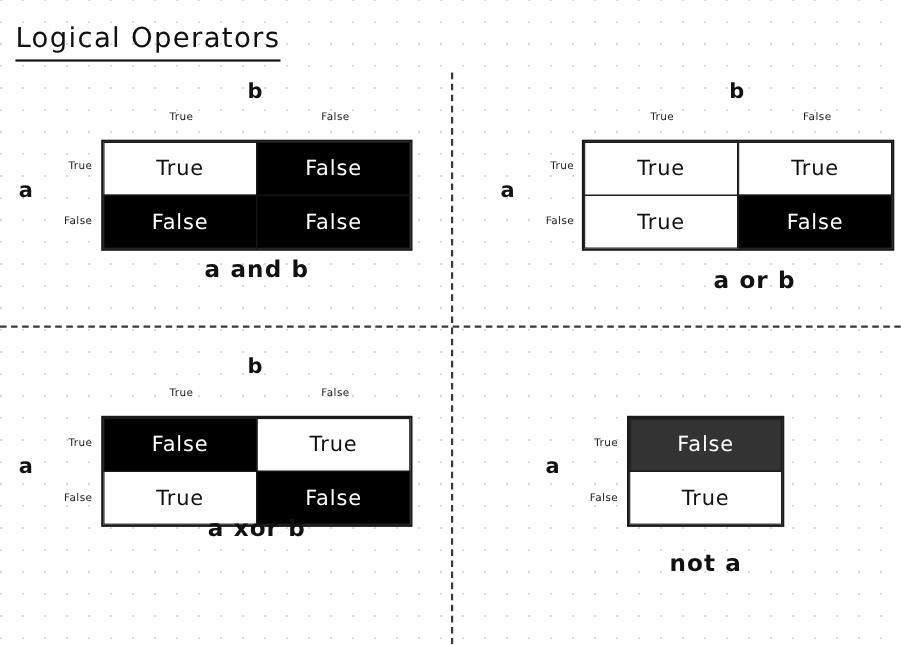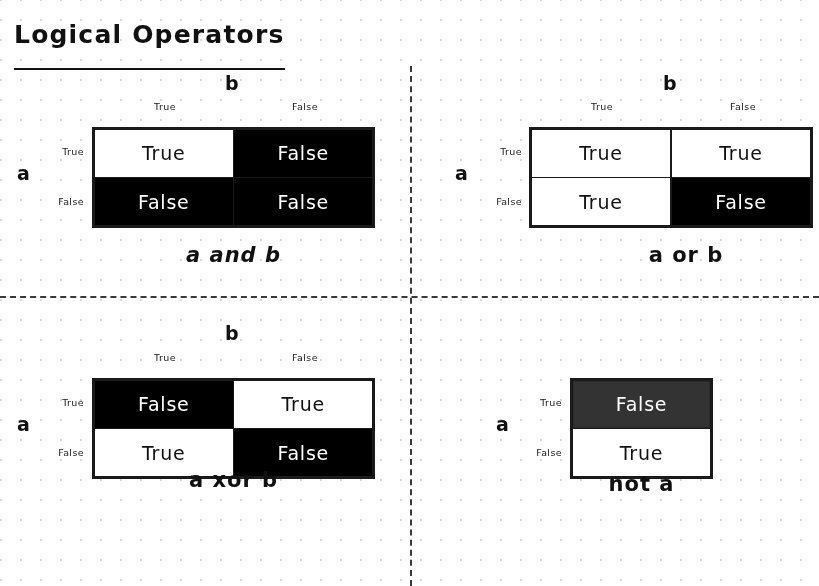--- a/index.html
+++ b/index.html
@@ -22,26 +22,26 @@
     overflow: hidden;
   }
 
   
   .title {
     position: absolute;
     left: 14px;
     top: 22px;
     font-family: "DejaVu Sans", sans-serif;
     font-size: 25px;
-    font-weight: 700;
+    font-weight: 400;
     letter-spacing: 1.2px;
     color: #111111;
     white-space: nowrap;
     border-bottom: 2.5px solid #111111;
-    padding-bottom: 20px;
+    padding-bottom: 6px;
     line-height: 1.05;
   }
 
   
   .divider-v, .divider-h {
     position: absolute;
     background: transparent;
   }
   .divider-v {
     left: 410px;
@@ -161,21 +161,21 @@
     <div class="row-head" style="left:22px; top:146px; width:62px;">True</div>
     <div class="row-head" style="left:22px; top:196px; width:62px;">False</div>
 
     <div class="ttable cols2 rows2" style="left:92px; top:127px; width:283px; height:101px;">
       <div class="cell light">True</div>
       <div class="cell dark">False</div>
       <div class="cell dark">False</div>
       <div class="cell dark">False</div>
     </div>
 
-    <div class="caption" style="left:92px; top:243px; width:283px;font-style:italic;">a and b</div>
+    <div class="caption" style="left:92px; top:233px; width:283px;">a and b</div>
   </div>
 
   <div class="panel">
     <div class="col-axis-label" style="left:663px; top:72px;">b</div>
     <div class="col-head" style="left:562px; top:101px; width:80px;">True</div>
     <div class="col-head" style="left:703px; top:101px; width:80px;">False</div>
     <div class="row-axis-label" style="left:455px; top:162px;">a</div>
     <div class="row-head" style="left:460px; top:146px; width:62px;">True</div>
     <div class="row-head" style="left:460px; top:196px; width:62px;">False</div>
 
@@ -210,16 +210,16 @@
   <div class="panel">
     <div class="row-axis-label" style="left:496px; top:413px;">a</div>
     <div class="row-head" style="left:500px; top:397px; width:62px;">True</div>
     <div class="row-head" style="left:500px; top:447px; width:62px;">False</div>
 
     <div class="ttable cols1 rows2" style="left:570px; top:378px; width:143px; height:101px;">
       <div class="cell gray">False</div>
       <div class="cell light">True</div>
     </div>
 
-    <div class="caption" style="left:570px; top:472px; width:143px;">not a</div>
+    <div class="caption" style="left:570px; top:500px; width:143px;">not a</div>
   </div>
 
 </div>
 
 </body></html>

